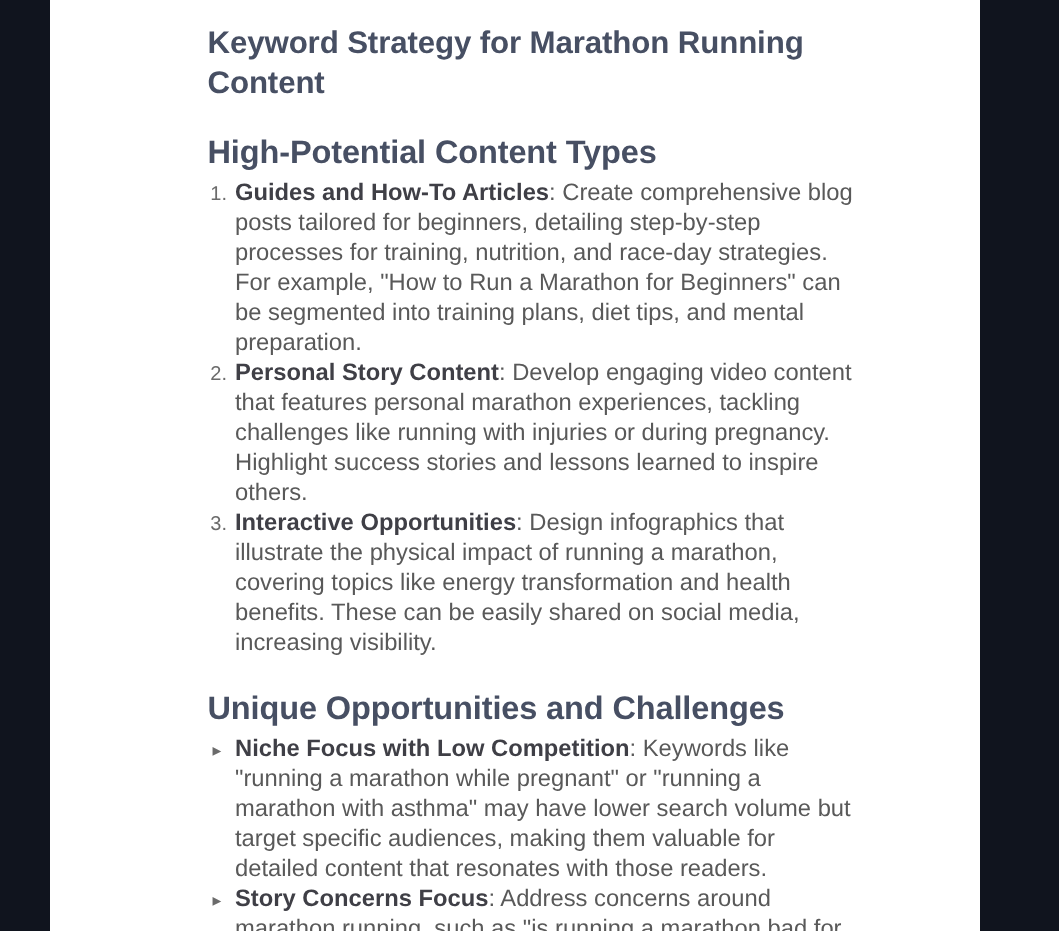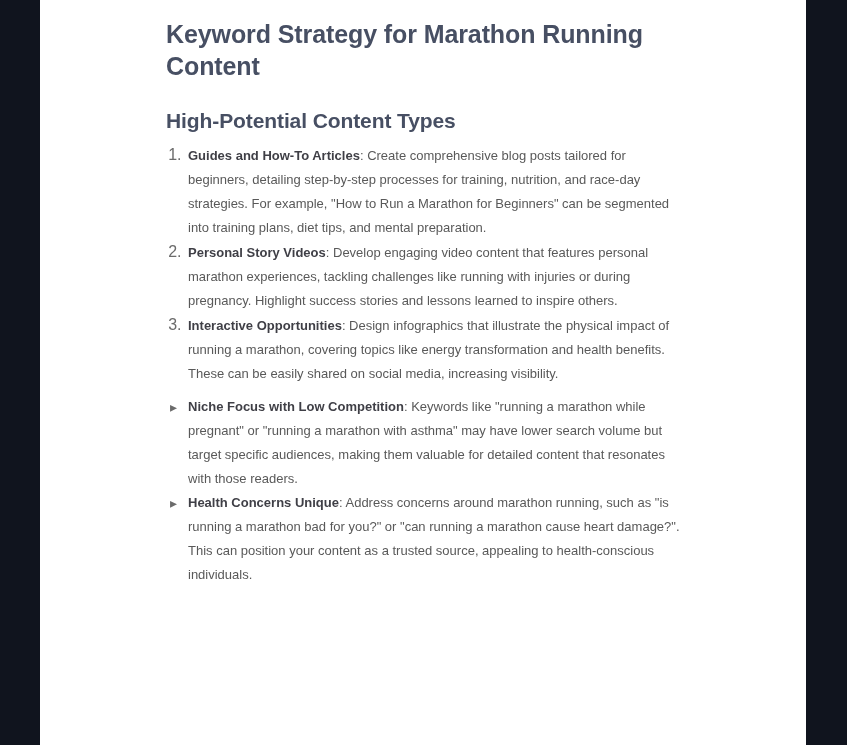--- a/index.html
+++ b/index.html
@@ -9,21 +9,21 @@
   }
   body {
     width: 847px;
     height: 745px;
     overflow: hidden;
     background: #10141e;
     font-family: "Liberation Sans", sans-serif;
   }
   .viewport {
     position: relative;
-    width: 847px;
+    width: 784px;
     height: 745px;
     overflow: hidden;
     background: #10141e;
   }
   .page-sheet {
     position: absolute;
     left: 40px;
     top: 0;
     width: 766px;
     height: 745px;
@@ -41,39 +41,39 @@
     padding: 18px 0 0 0;
     font-size: 25px;
     line-height: 32px;
     font-weight: bold;
     color: #474f63;
     letter-spacing: -0.1px;
   }
   h2.section-heading {
     margin: 0;
     padding: 26px 0 0 0;
-    font-size: 21px;
+    font-size: 26px;
     line-height: 26px;
     font-weight: bold;
     color: #474f63;
     letter-spacing: -0.1px;
   }
   ol.numbered-list {
     margin: 9px 0 0 0;
     padding: 0 0 0 20px;
     list-style: decimal;
   }
   ul.bulleted-list {
     margin: 9px 0 0 0;
     padding: 0 0 0 20px;
     list-style: none;
   }
   ol.numbered-list > li,
   ul.bulleted-list > li {
-    font-size: 13px;
+    font-size: 19px;
     line-height: 24px;
     color: #595959;
     margin: 0 0 0 0;
     padding: 0 0 0 2px;
     position: relative;
   }
   ol.numbered-list > li::marker {
     color: #6b6b6b;
     font-size: 16px;
   }
@@ -103,33 +103,34 @@
 
       <h1 class="doc-title">Keyword Strategy for Marathon Running Content</h1>
 
       <h2 class="section-heading">High-Potential Content Types</h2>
 
       <ol class="numbered-list">
         <li>
           <span class="lead-in">Guides and How-To Articles</span><span class="body-text">: Create comprehensive blog posts tailored for beginners, detailing step-by-step processes for training, nutrition, and race-day strategies. For example, "How to Run a Marathon for Beginners" can be segmented into training plans, diet tips, and mental preparation.</span>
         </li>
         <li>
-          <span class="lead-in">Personal Story Videos</span><span class="body-text">: Develop engaging video content that features personal marathon experiences, tackling challenges like running with injuries or during pregnancy. Highlight success stories and lessons learned to inspire others.</span>
+          <span class="lead-in">Personal Story Content</span><span class="body-text">: Develop engaging video content that features personal marathon experiences, tackling challenges like running with injuries or during pregnancy. Highlight success stories and lessons learned to inspire others.</span>
         </li>
         <li>
           <span class="lead-in">Interactive Opportunities</span><span class="body-text">: Design infographics that illustrate the physical impact of running a marathon, covering topics like energy transformation and health benefits. These can be easily shared on social media, increasing visibility.</span>
         </li>
       </ol>
 
+      <h2 class="section-heading">Unique Opportunities and Challenges</h2>
 
       <ul class="bulleted-list">
         <li>
           <span class="lead-in">Niche Focus with Low Competition</span><span class="body-text">: Keywords like "running a marathon while pregnant" or "running a marathon with asthma" may have lower search volume but target specific audiences, making them valuable for detailed content that resonates with those readers.</span>
         </li>
         <li>
-          <span class="lead-in">Health Concerns Unique</span><span class="body-text">: Address concerns around marathon running, such as "is running a marathon bad for you?" or "can running a marathon cause heart damage?". This can position your content as a trusted source, appealing to health-conscious individuals.</span>
+          <span class="lead-in">Story Concerns Focus</span><span class="body-text">: Address concerns around marathon running, such as "is running a marathon bad for you?" or "can running a marathon cause heart damage?". This can position your content as a trusted source, appealing to health-conscious individuals.</span>
         </li>
 
       </ul>
 
     </div>
   </div>
 </div>
 
 </body></html>

